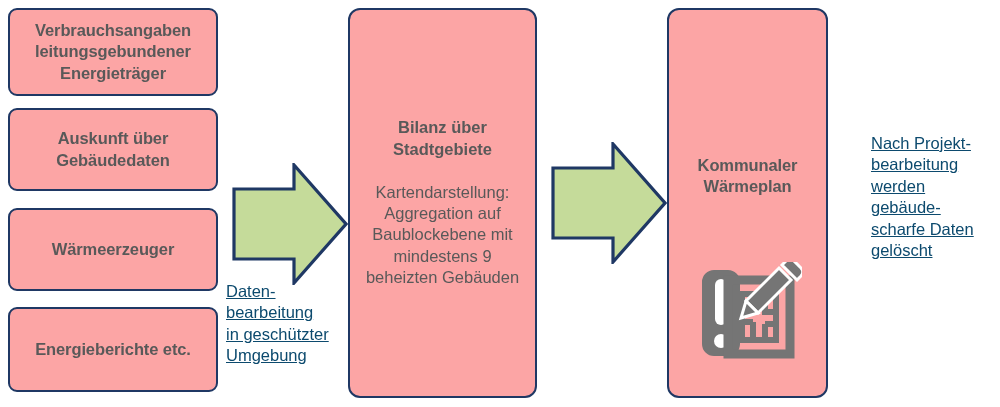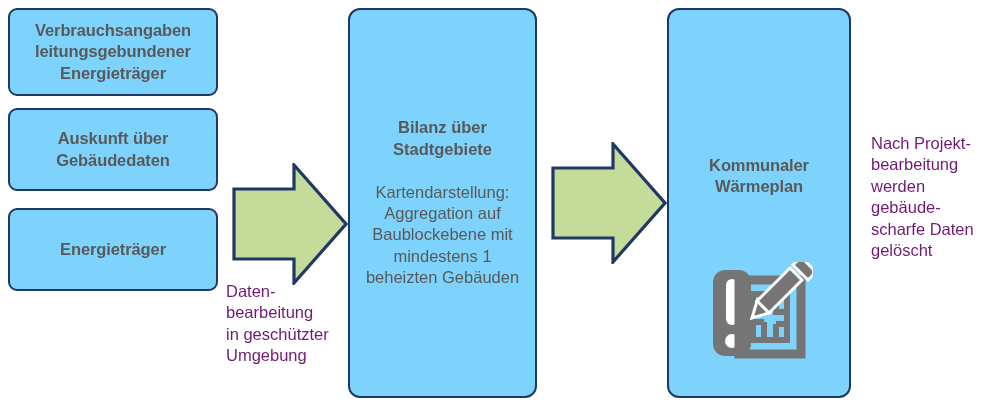--- a/index.html
+++ b/index.html
@@ -15,21 +15,21 @@
     width: 1000px;
     height: 407px;
     background: #ffffff;
     overflow: hidden;
   }
 
   
   .box {
     position: absolute;
     box-sizing: border-box;
-    background: #7dd3fc;
+    background: #fca5a5;
     border: 2px solid #1F3864;
     border-radius: 9px;
     display: flex;
     align-items: center;
     justify-content: center;
     text-align: center;
   }
   .box-label {
     font-weight: bold;
     font-size: 16.5px;
@@ -65,21 +65,21 @@
     line-height: 1.30;
   }
   .center-heading { font-weight: bold; }
   .center-sub-heading { font-weight: normal; margin-top: 1.30em; }
   .center-body { font-weight: normal; }
 
   
   #right-panel {
     left: 667px;
     top: 8px;
-    width: 184px;
+    width: 161px;
     height: 390px;
     border-radius: 12px;
     flex-direction: column;
     justify-content: center;
     align-items: center;
   }
   #right-panel .box-label { margin-top: -54px; }
   #blueprint-icon-wrap {
     position: absolute;
     left: 0; right: 0;
@@ -91,57 +91,61 @@
   
   .arrow {
     position: absolute;
   }
   #arrow-1 { left: 232px; top: 163px; }
   #arrow-2 { left: 551px; top: 142px; }
 
   
   .red-note {
     position: absolute;
-    color: #701a75;
+    color: #0c4a6e;
     font-size: 16.5px;
     line-height: 1.30;
     font-weight: normal;
     white-space: pre-line;
+    text-decoration: underline;
   }
   #note-processing { left: 226px; top: 281px; width: 120px; }
   #note-deletion   { left: 871px; top: 133px; width: 124px; }
 </style>
 </head>
 <body>
 
 <div id="diagram-root">
 
   <div class="box input-box" id="input-box-1">
     <span class="box-label">Verbrauchsangaben leitungsgebundener Energieträger</span>
   </div>
 
   <div class="box input-box" id="input-box-2">
     <span class="box-label">Auskunft über Gebäudedaten</span>
   </div>
 
   <div class="box input-box" id="input-box-3">
-    <span class="box-label">Energieträger</span>
+    <span class="box-label">Wärmeerzeuger</span>
   </div>
 
+  <div class="box input-box" id="input-box-4">
+    <span class="box-label">Energieberichte etc.</span>
+  </div>
 
   <div class="arrow" id="arrow-1">
     <svg width="116" height="122" viewBox="0 0 116 122" xmlns="http://www.w3.org/2000/svg">
       <polygon points="2,26 62,26 62,2 114,61 62,120 62,96 2,96" fill="#C5DB9A" stroke="#1F3864" stroke-width="3.2" stroke-linejoin="miter"></polygon>
     </svg>
   </div>
 
   <div class="box" id="center-panel">
     <div class="center-text center-heading">Bilanz über Stadtgebiete</div>
     <div class="center-text center-sub-heading">Kartendarstellung:</div>
-    <div class="center-text center-body">Aggregation auf Baublockebene mit mindestens 1 beheizten Gebäuden</div>
+    <div class="center-text center-body">Aggregation auf Baublockebene mit mindestens 9 beheizten Gebäuden</div>
   </div>
 
   <div class="arrow" id="arrow-2">
     <svg width="116" height="122" viewBox="0 0 116 122" xmlns="http://www.w3.org/2000/svg">
       <polygon points="2,26 62,26 62,2 114,61 62,120 62,96 2,96" fill="#C5DB9A" stroke="#1F3864" stroke-width="3.2" stroke-linejoin="miter"></polygon>
     </svg>
   </div>
 
   <div class="box" id="right-panel">
     <span class="box-label">Kommunaler Wärmeplan</span>

